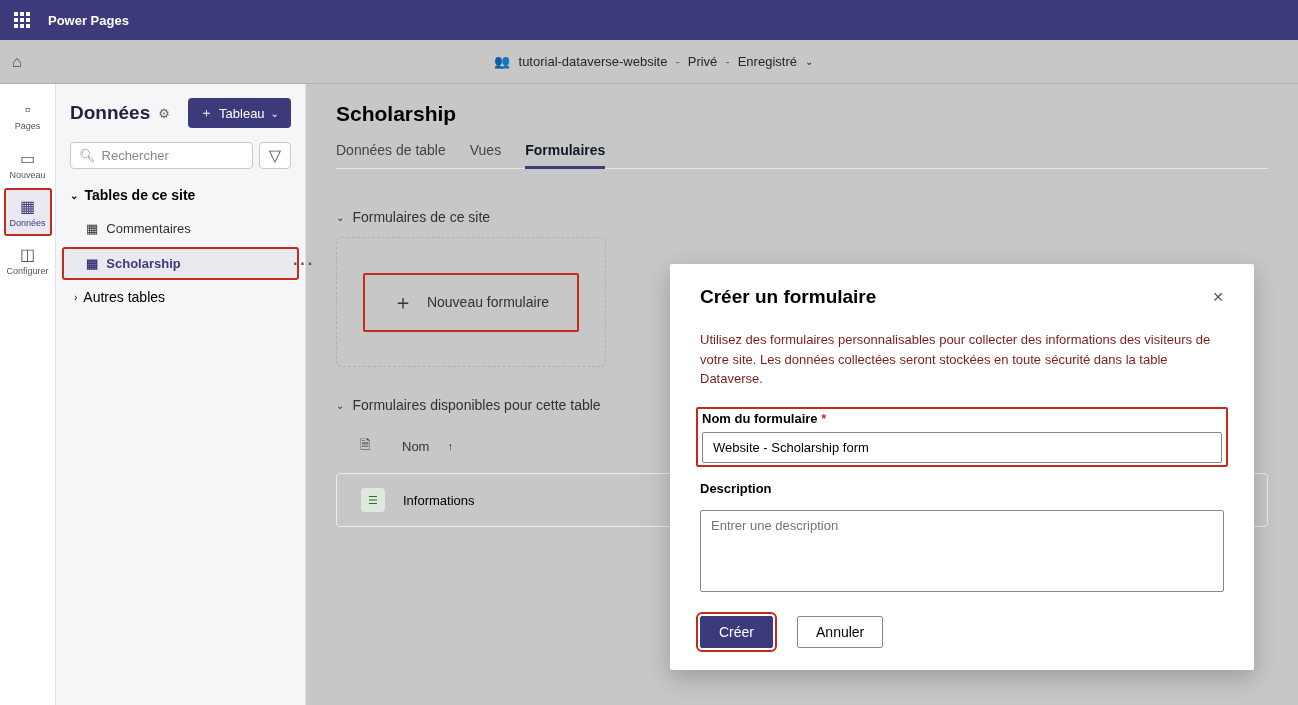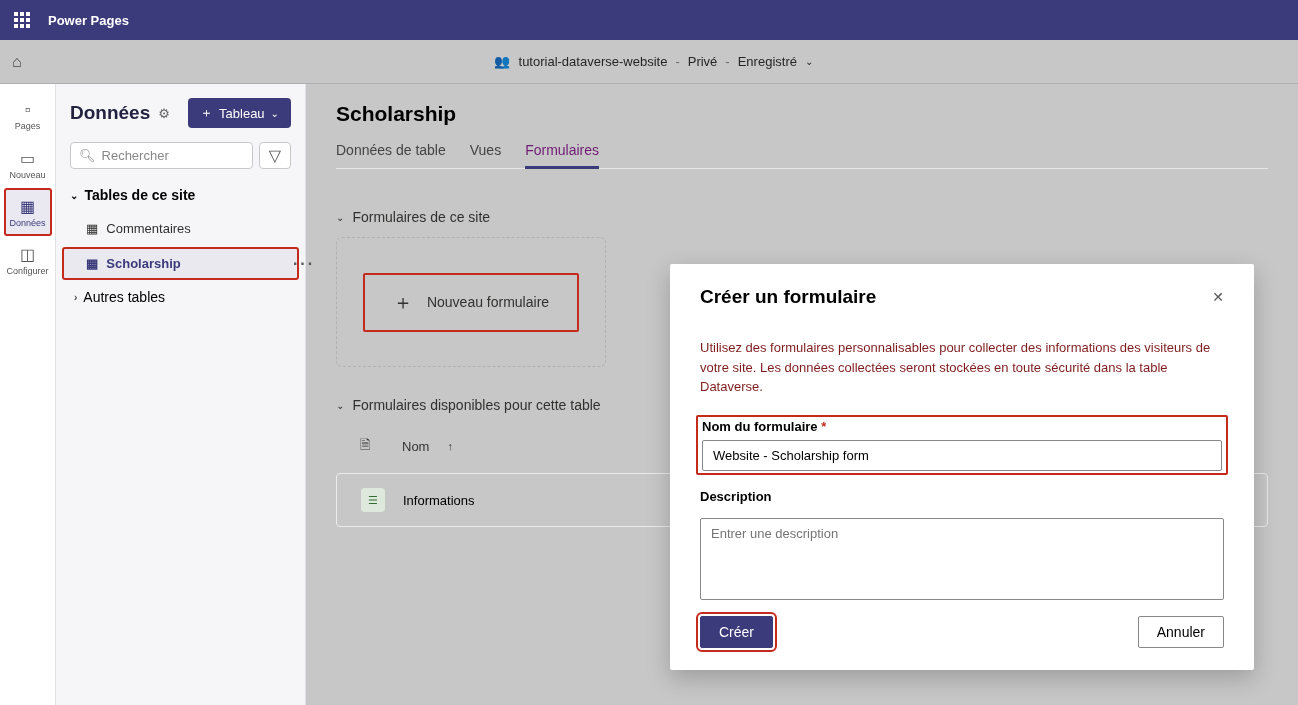--- a/index.html
+++ b/index.html
@@ -34,43 +34,43 @@
 .treehead { padding:8px 14px; font-weight:600; font-size:14px; display:flex; align-items:center; gap:6px; cursor:pointer;}
 .treeitem { padding:7px 22px; font-size:13px; color:#323130; display:flex; align-items:center; gap:8px; cursor:pointer; position:relative; border:2px solid transparent; border-radius:3px; margin:1px 6px;}
 .treeitem.sel { background:#eae9f0; color:#3b3a7a; font-weight:600;}
 .treeitem.hl { border-color:#c42b1c;}
 .treeitem .more { position:absolute; right:-18px; font-size:16px; letter-spacing:2px; color:#555; }
 
 .content { flex:1; padding: 18px 30px; }
 .content h1 { font-size: 21px; font-weight: 600; margin-bottom: 10px;}
 .tabs { display:flex; gap:24px; border-bottom:1px solid #e6e6e6; margin-bottom:40px;}
 .tab { padding:6px 0 10px 0; font-size:14px; color:#444; cursor:pointer; position:relative;}
-.tab.active { color:#701a75; font-weight:400;}
+.tab.active { color:#0f172a; font-weight:700;}
 .tab.active::after { content:""; position:absolute; left:0; right:0; bottom:-1px; height:3px; background:#3b3a7a;}
 .section { margin-bottom: 30px;}
 .sectiontitle { font-size:14px; color:#323130; margin-bottom:12px; display:flex; align-items:center; gap:8px; cursor:pointer;}
 .newform-box { width:270px; height:130px; border:1px dashed #b3b0ad; border-radius:6px; display:flex; align-items:center; justify-content:center; gap:12px; font-size:14px; color:#323130; cursor:pointer; position:relative;}
 .newform-box .plus { font-size:20px;}
 .newform-hl { border:2px solid #c42b1c; padding:14px 28px; border-radius:2px; display:flex; align-items:center; gap:14px;}
 .tablehead { display:flex; align-items:center; gap:18px; padding:10px 24px; font-size:13px; color:#333;}
 .tablerow { display:flex; align-items:center; gap:18px; padding:14px 24px; border:1px solid #edebe9; border-radius:4px; margin-top:6px; font-size:13px;}
 .pill { width:24px; height:24px; border-radius:4px; background:#dfe8dc; display:flex; align-items:center; justify-content:center; font-size:11px; color:#2f6b2f;}
 
 .overlay { position:absolute; left:0; right:0; top:40px; bottom:0; background:rgba(0,0,0,0.22); pointer-events:none;}
 .dialog { position:absolute; right:44px; top:264px; width:584px; height:406px; background:#fff; border-radius:2px; box-shadow:0 8px 24px rgba(0,0,0,.22); padding:22px 30px; display:flex; flex-direction:column;}
-.dialog-head { display:flex; justify-content:space-between; align-items:center; margin-bottom:14px;}
+.dialog-head { display:flex; justify-content:space-between; align-items:center; margin-bottom:6px;}
 .dialog-head h3 { font-size:19px; font-weight:600;}
 .close-x { font-size:14px; color:#555; cursor:pointer;}
 .dialog p.helper { font-size:13px; color:#7f1d1d; line-height:1.5; margin: 16px 0 20px 0;}
 .field-label { font-size:13px; font-weight:600; margin-bottom:6px; display:block;}
 .req { color:#c42b1c;}
 input.text-input, textarea.text-input { width:100%; border:1px solid #8a8886; border-radius:2px; padding:7px 10px; font-size:13px; font-family:inherit;}
 textarea.text-input { height:82px; resize:none; margin-top:8px;}
 .field-hl { border:2px solid #c42b1c; padding:2px 4px; border-radius:2px; margin:-2px -4px 14px -4px;}
-.dialog-actions { margin-top:auto; display:flex; justify-content:space-between; gap:24px;}
+.dialog-actions { margin-top:auto; display:flex; justify-content:flex-start; gap:24px;}
 .btn { padding:7px 18px; border:1px solid #8a8886; background:#fff; border-radius:2px; font-size:14px; cursor:pointer;}
 .btn.primary { background:#3b3a7a; color:#fff; border-color:#3b3a7a;}
 .btn.hl { outline:2px solid #c42b1c; outline-offset:2px;}
 .chev { font-size:10px;}
 </style>
 </head>
 <body>
 
 <div class="titlebar">
   <div class="waffle-icon">

